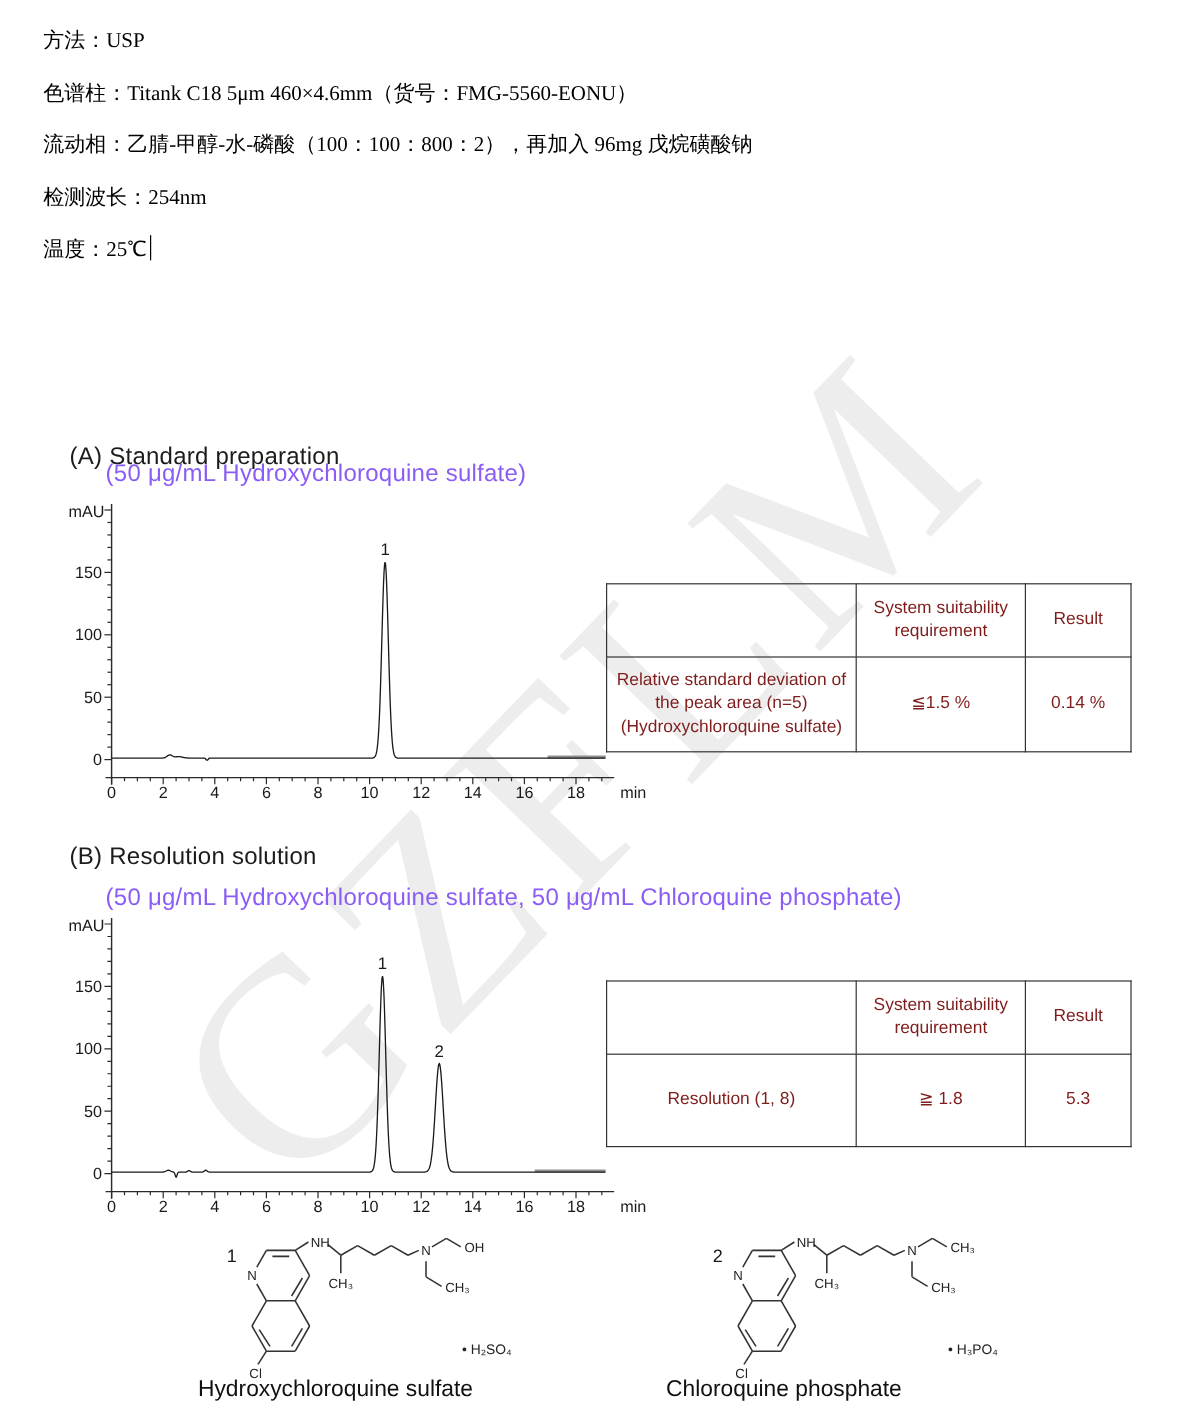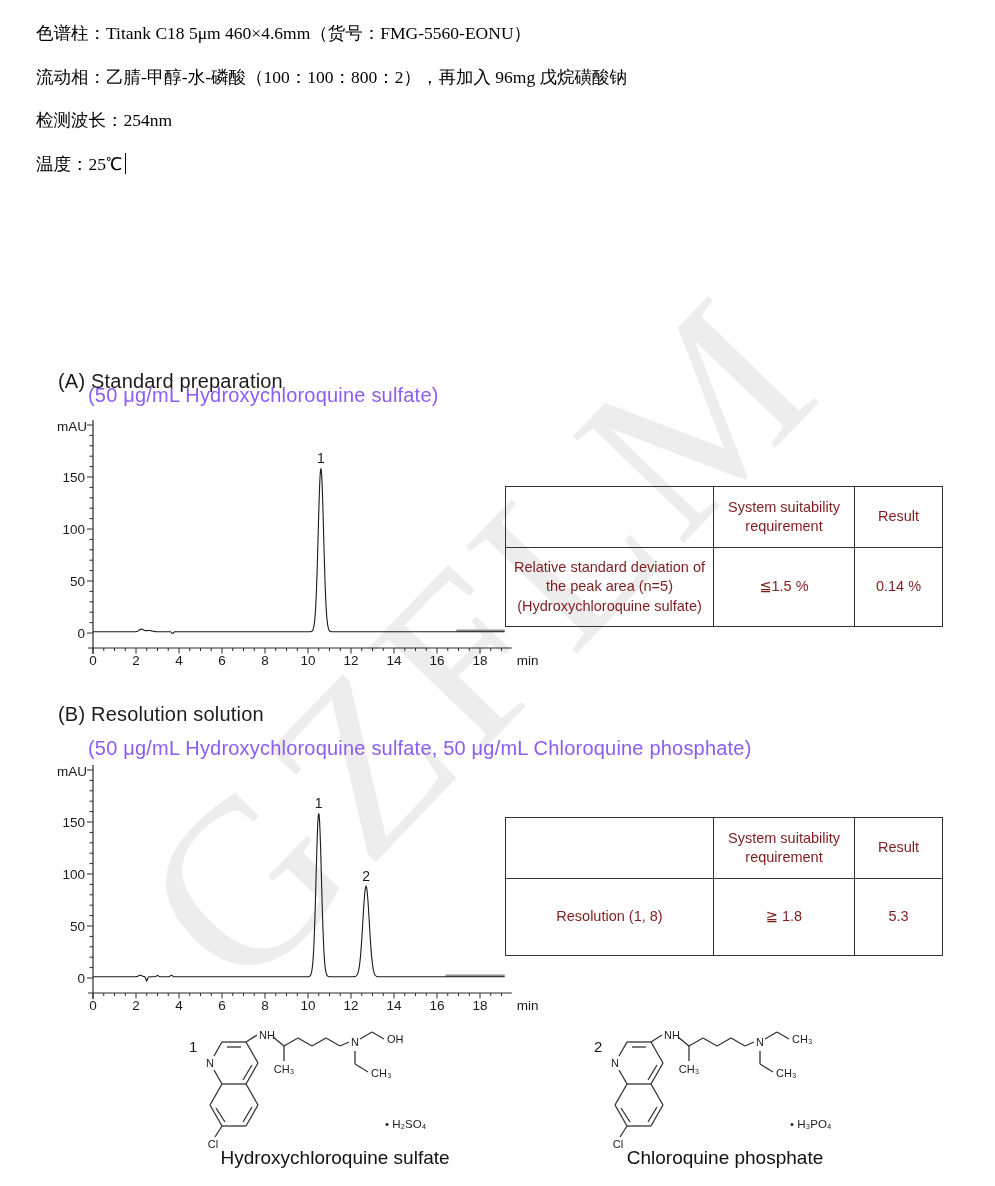--- a/index.html
+++ b/index.html
@@ -42,32 +42,33 @@
   .drow-a td{height:70px;}
   .drow-b td{height:68px;}
   
   .struct-svg{width:340px;height:125px;}
   #struct1{left:165px;top:1028px;}
   #struct2{left:570px;top:1028px;}
   .struct-svg line{stroke:#333;stroke-width:1.3;}
   .struct-svg text{font-family:"Liberation Sans",sans-serif;fill:#222;font-size:11px;}
   .struct-svg .num{font-size:15px;fill:#1a1a1a;}
   .struct-svg .salt{font-size:11.5px;}
-  .struct-caption{font-size:19px;color:#111;text-align:center;width:340px;}
+  .struct-caption{font-size:19px;color:#111;width:340px;}
   #caption1{left:165px;top:1147px;}
   #caption2{left:555px;top:1147px;}
 </style>
 </head>
 <body>
 
 <div id="watermark" class="abs">
   <span>GZFLM</span>
 </div>
 
 <div id="method" class="abs layer">
+  <div><span>方法：USP</span></div>
   <div><span>色谱柱：Titank C18 5μm 460×4.6mm（货号：FMG-5560-EONU）</span></div>
   <div><span>流动相：乙腈-甲醇-水-磷酸（100：100：800：2），再加入 96mg 戊烷磺酸钠</span></div>
   <div><span>检测波长：254nm</span></div>
   <div><span>温度：25℃</span><span class="caret"></span></div>
 </div>
 
 <div id="secA-heading" class="abs layer sec-heading">(A) Standard preparation</div>
 <div id="secA-sub" class="abs layer sec-sub">(50 μg/mL Hydroxychloroquine sulfate)</div>
 
 <svg id="chromA" class="abs layer chrom" viewBox="0 0 500 255">

